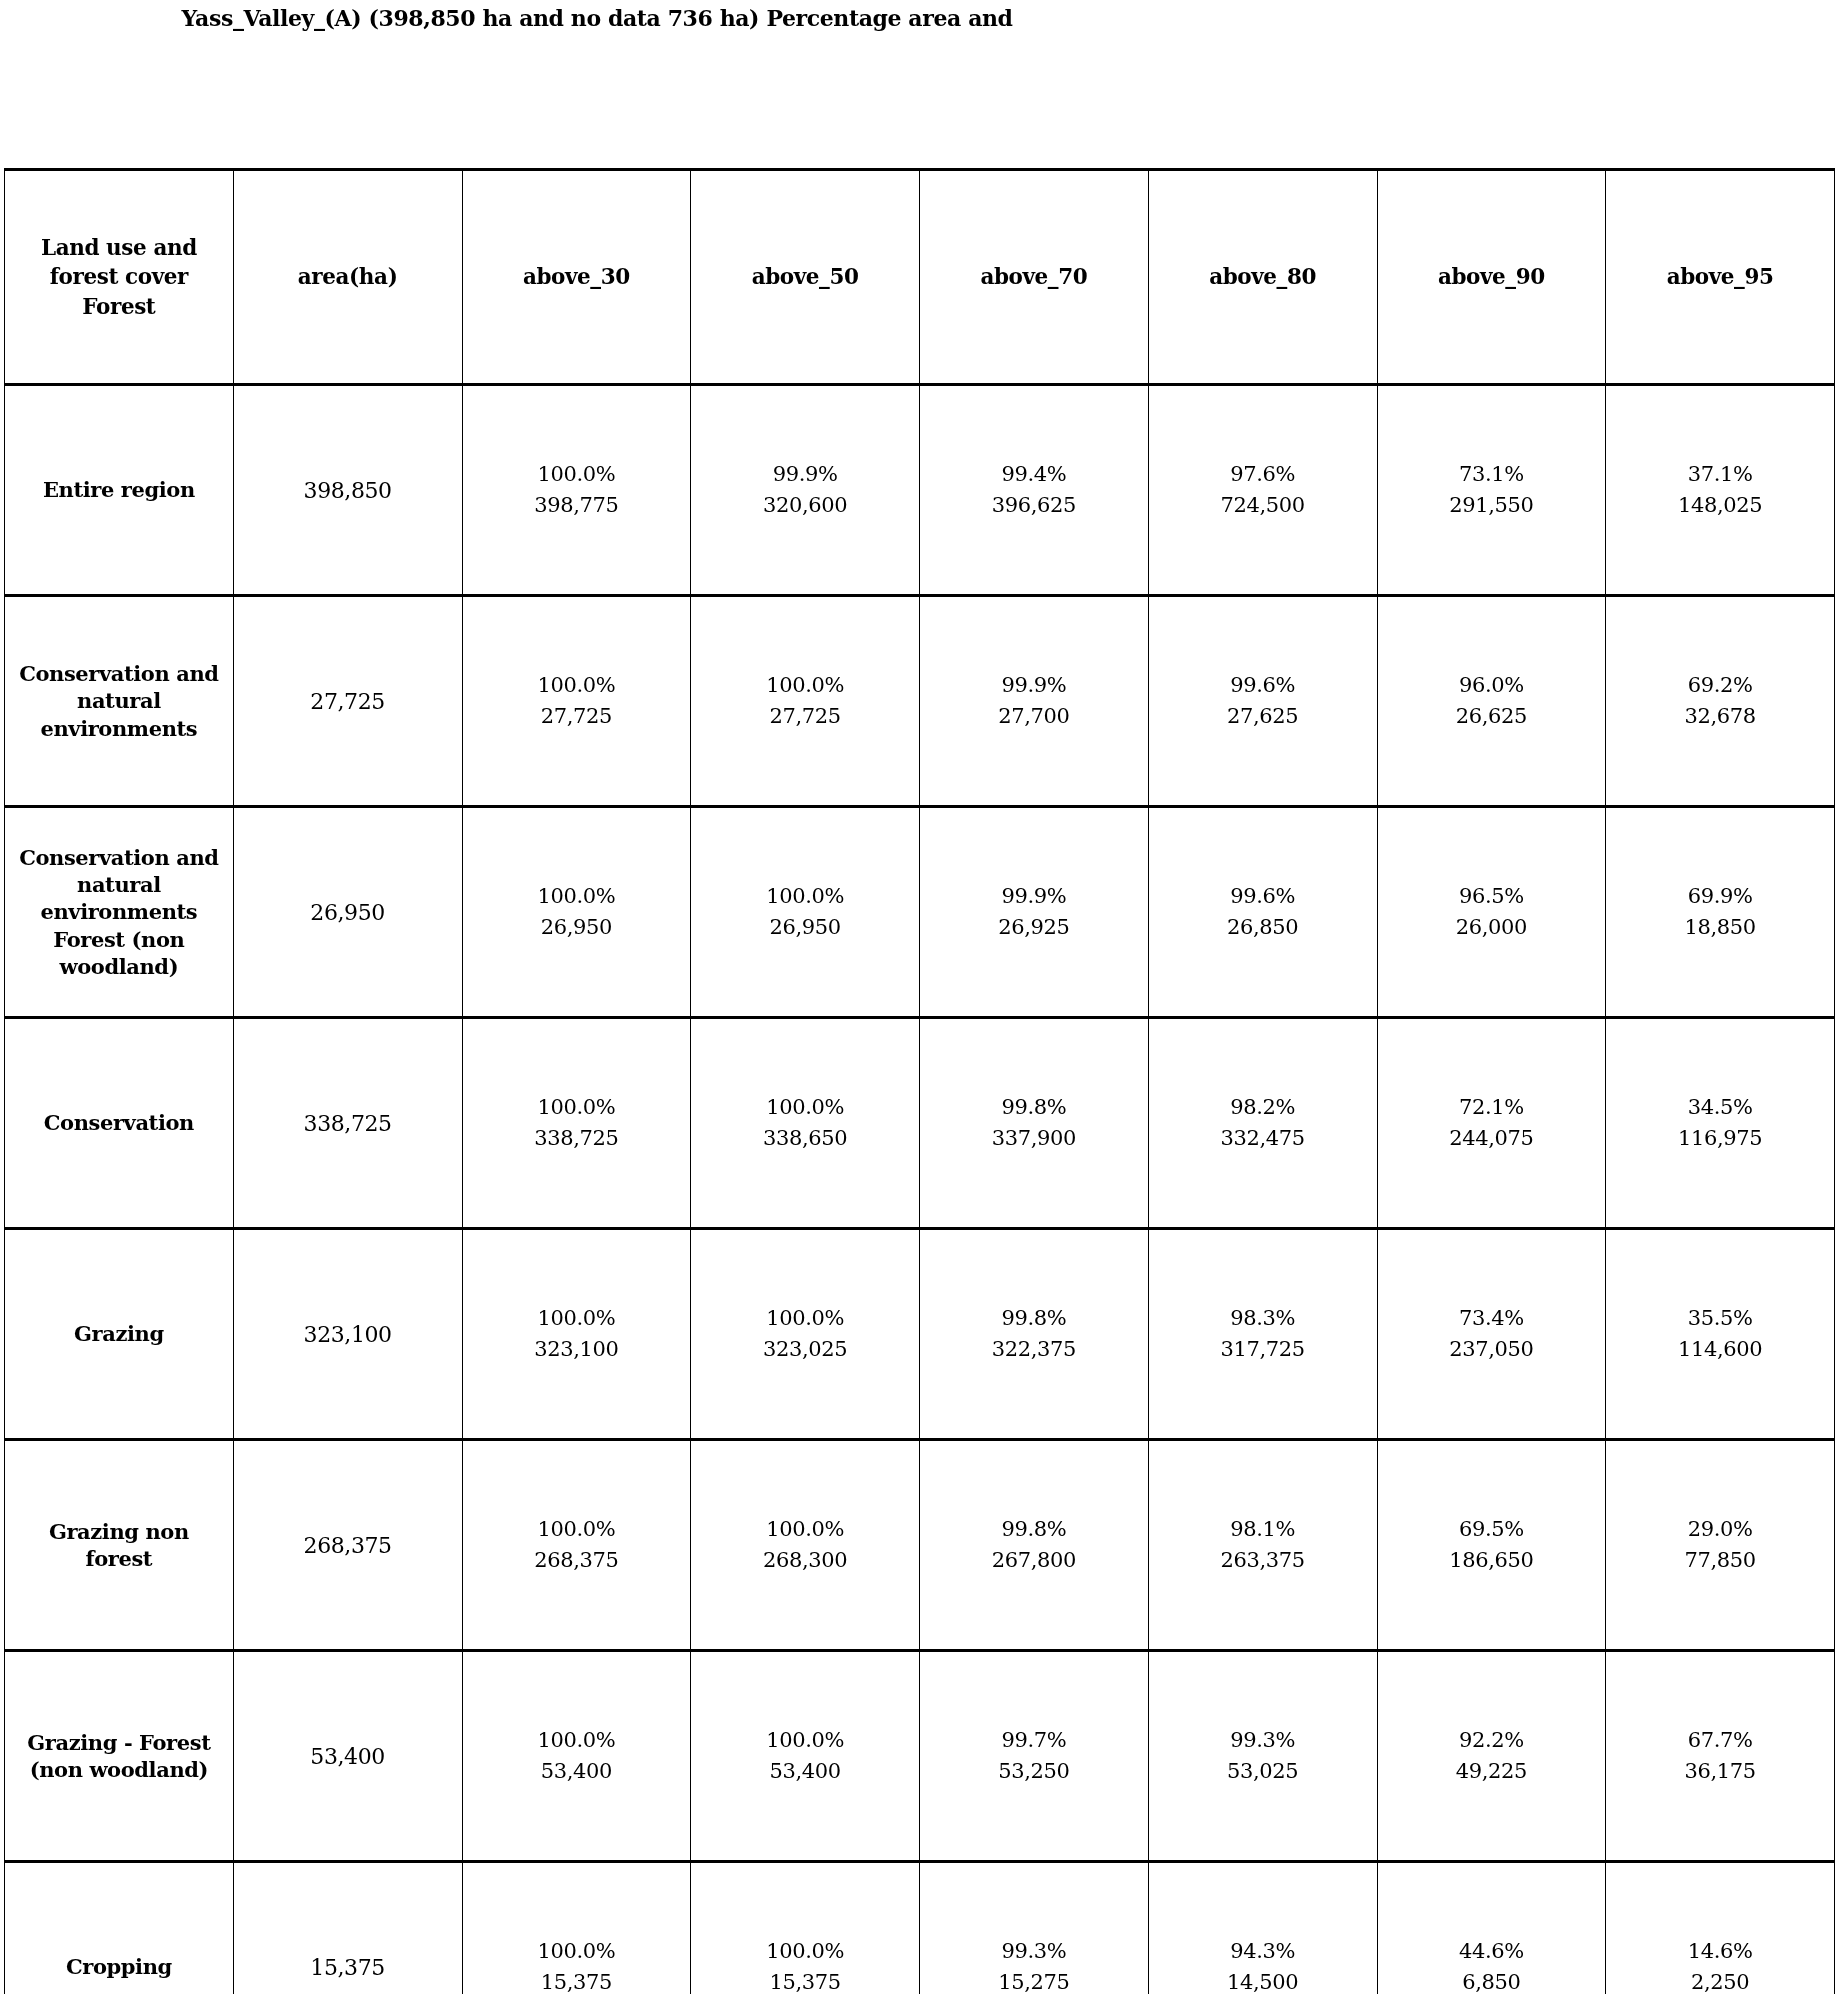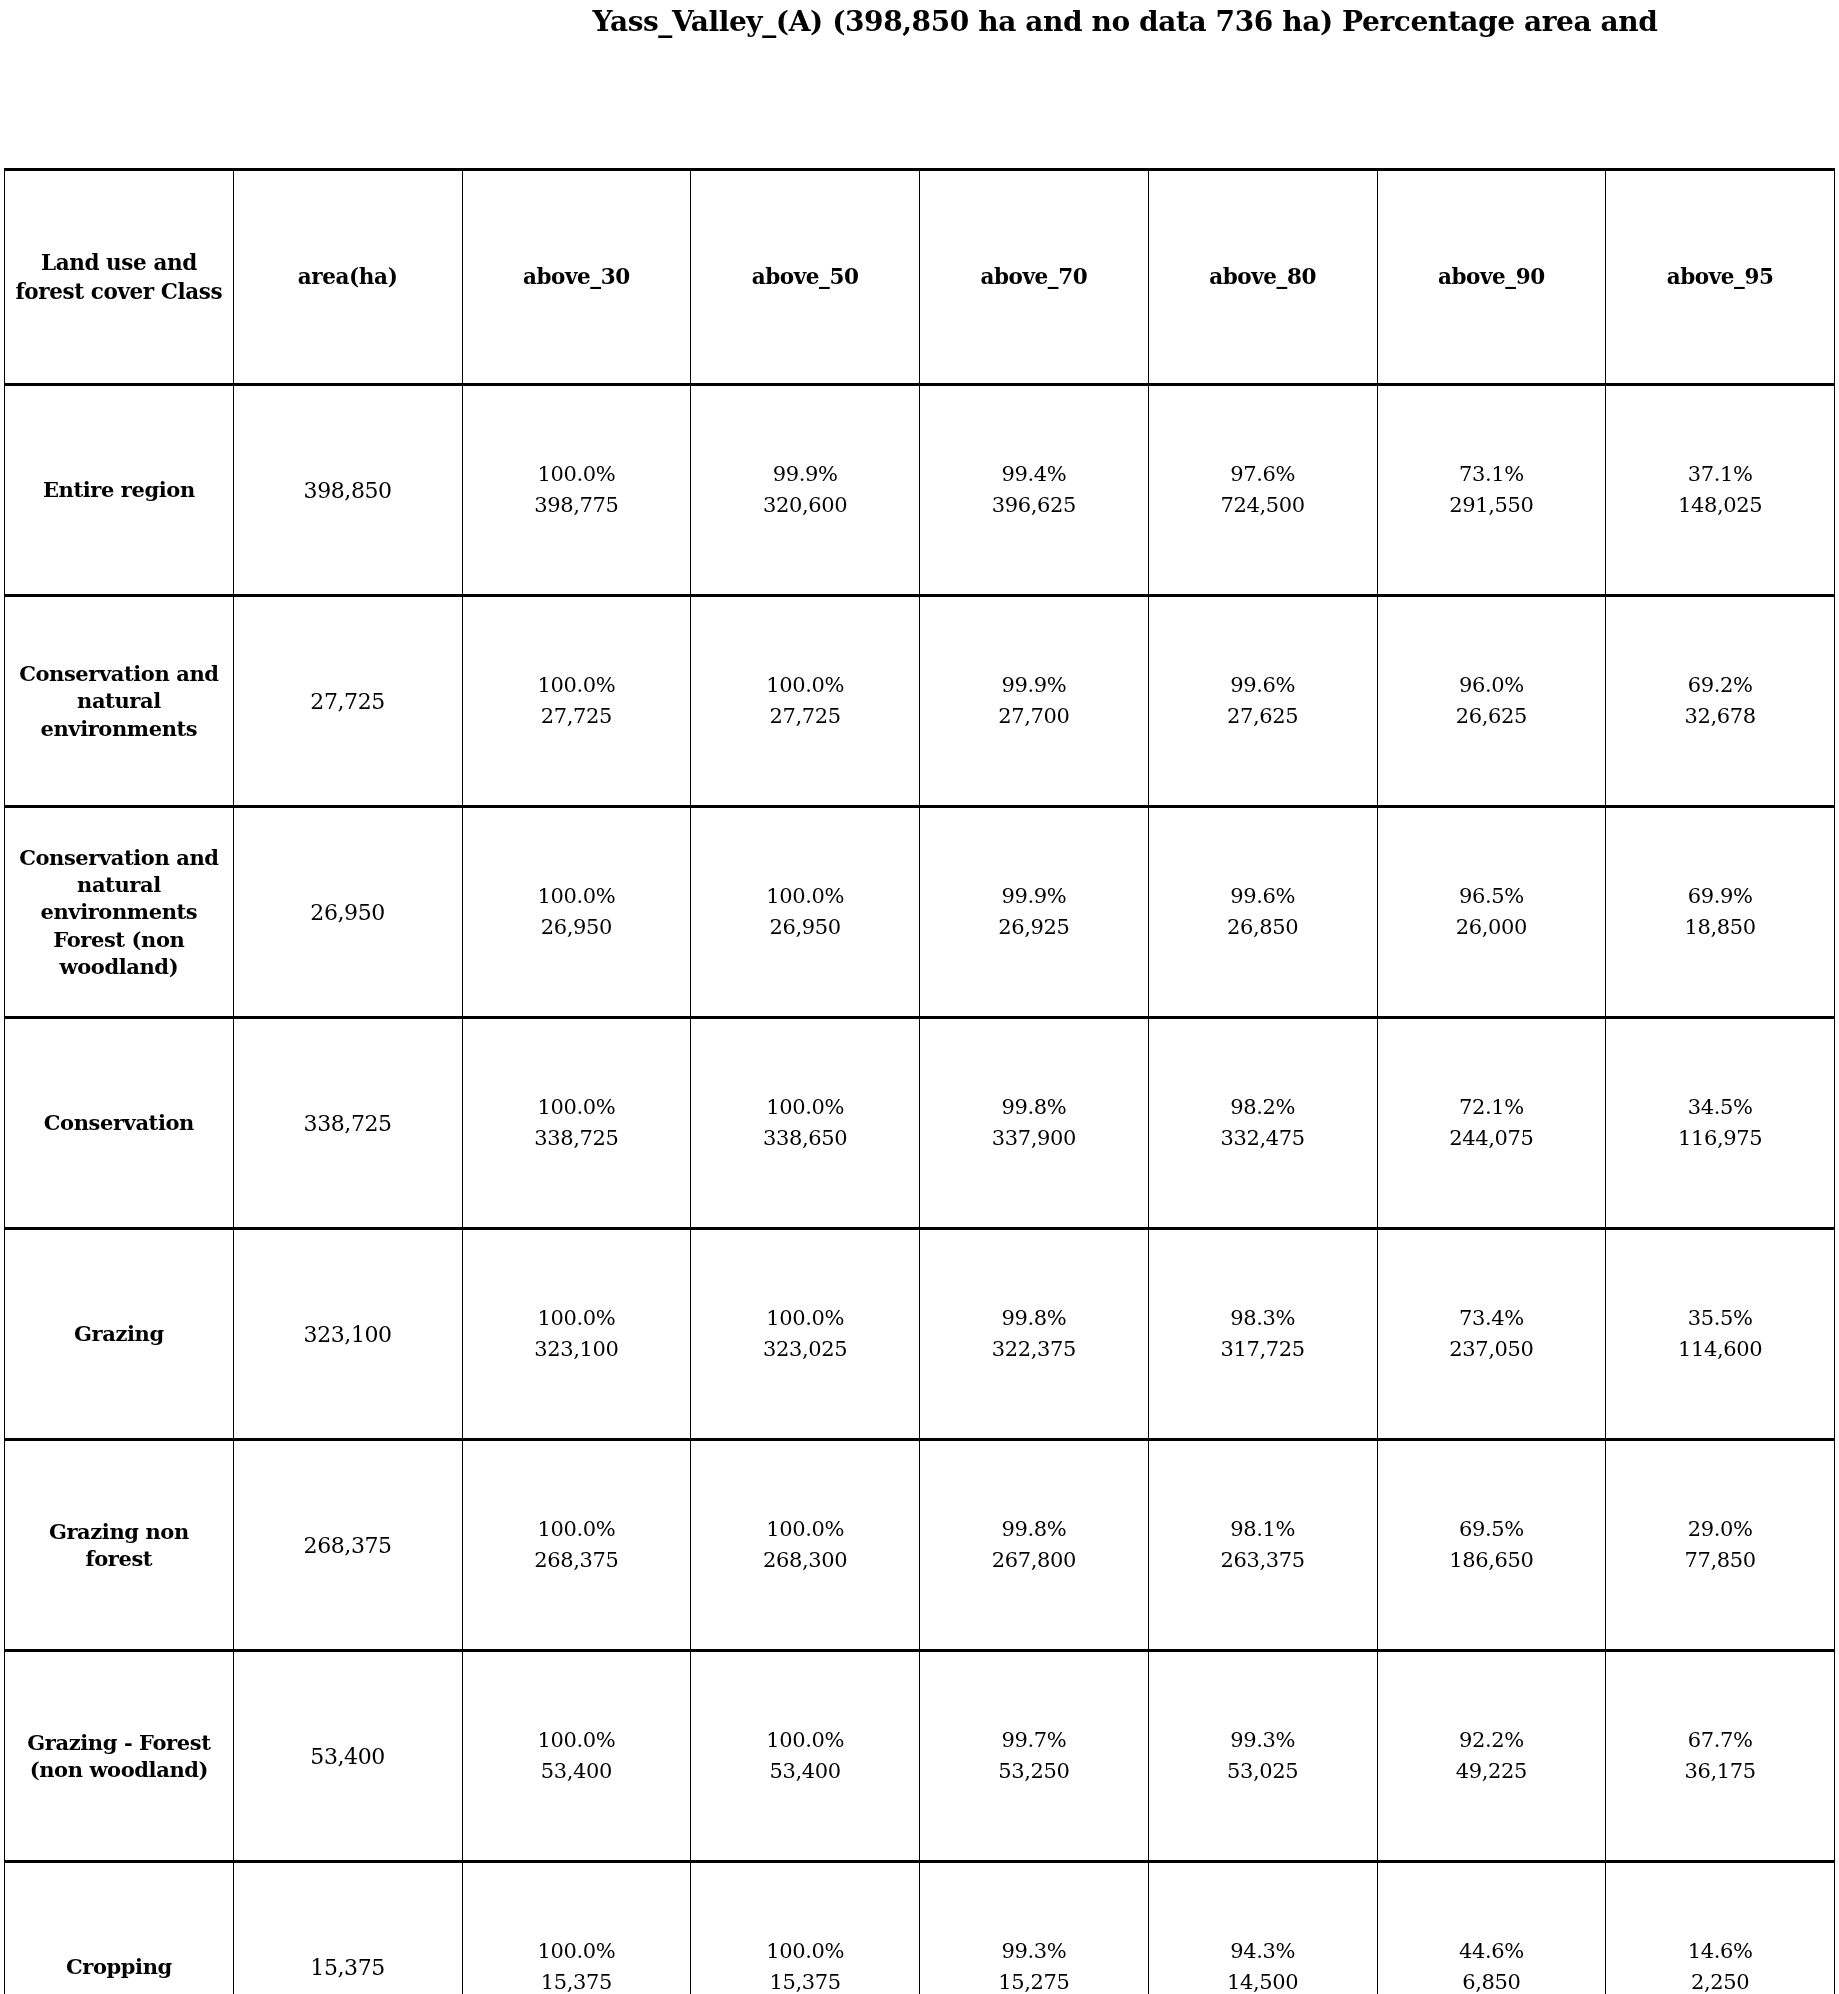--- a/index.html
+++ b/index.html
@@ -1,20 +1,20 @@
 <!DOCTYPE html>
 <html style="font-size:6.4px"><head>
 <meta charset="utf-8">
 <style>
   html,body{margin:0;padding:0;background:#fff;}
   body{width:1839px;height:2549px;position:relative;color:#000;
        font-family:"DejaVu Serif", serif;}
 
   .page-title{position:absolute;top:4px;left:50%;transform:translateX(-50%);
-    width:1476px;text-align:right;font-weight:bold;font-size:28px;line-height:1.32;
+    width:1476px;text-align:left;font-weight:bold;font-size:22px;line-height:1.32;
     letter-spacing:-0.4px;}
 
   table.main{position:absolute;left:4px;top:168px;width:1831px;
     border-collapse:collapse;table-layout:fixed;}
   table.main th,table.main td{
     border-top:3.6px solid #000;border-bottom:3.6px solid #000;
     border-left:1.6px solid #000;border-right:1.6px solid #000;
     vertical-align:middle;text-align:center;overflow:hidden;
     padding:0 8.8px;letter-spacing:-0.4px;}
   table.main thead tr{height:215px;}
@@ -27,21 +27,21 @@
 </head>
 <body>
 
 <div class="page-title">
   <div>Yass_Valley_(A) (398,850 ha and no data 736 ha) Percentage area and</div>
 </div>
 
 <table class="main">
   <thead>
     <tr>
-        <th class="hdr">Land use and forest cover Class</th>
+        <th class="hdr">Land use and forest cover Forest</th>
         <th class="hdr">area(ha)</th>
         <th class="hdr">above_30</th>
         <th class="hdr">above_50</th>
         <th class="hdr">above_70</th>
         <th class="hdr">above_80</th>
         <th class="hdr">above_90</th>
         <th class="hdr">above_95</th>
       </tr>
   </thead>
   <tbody>

